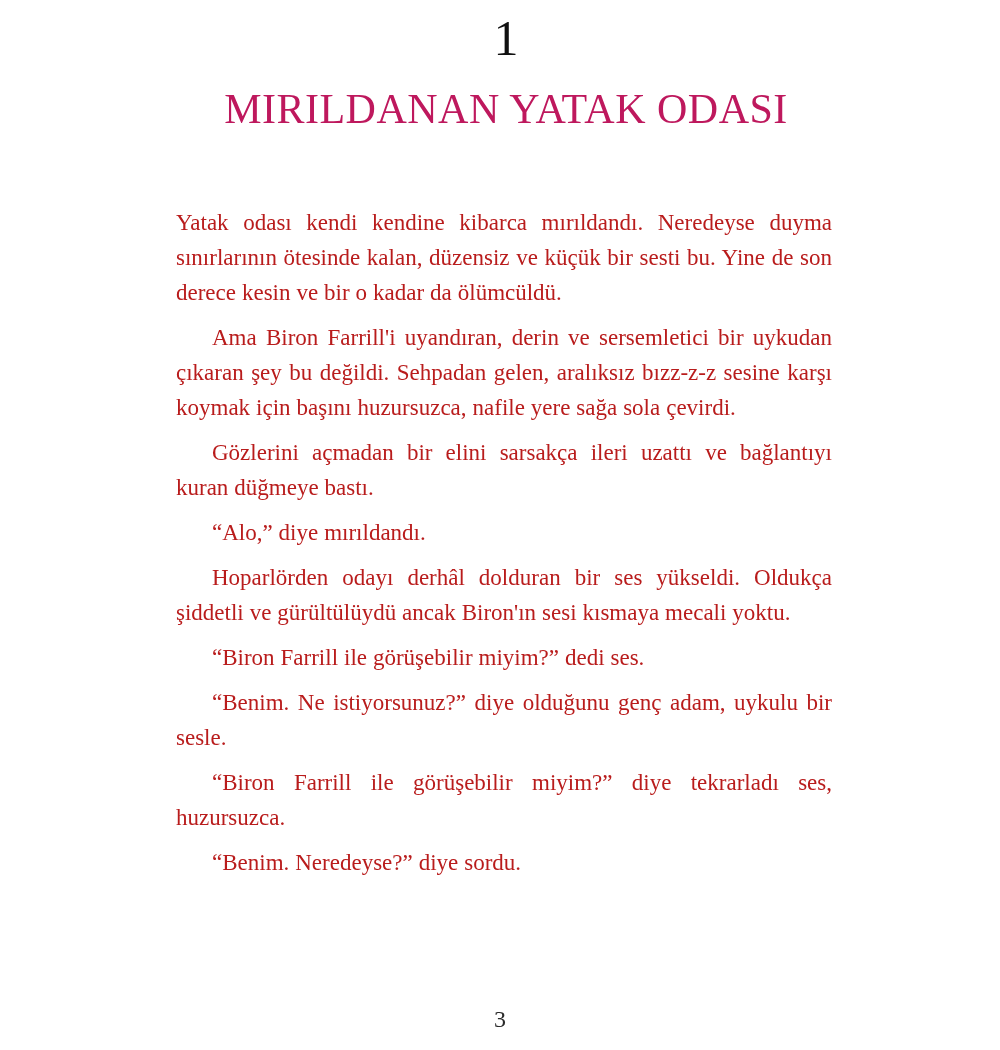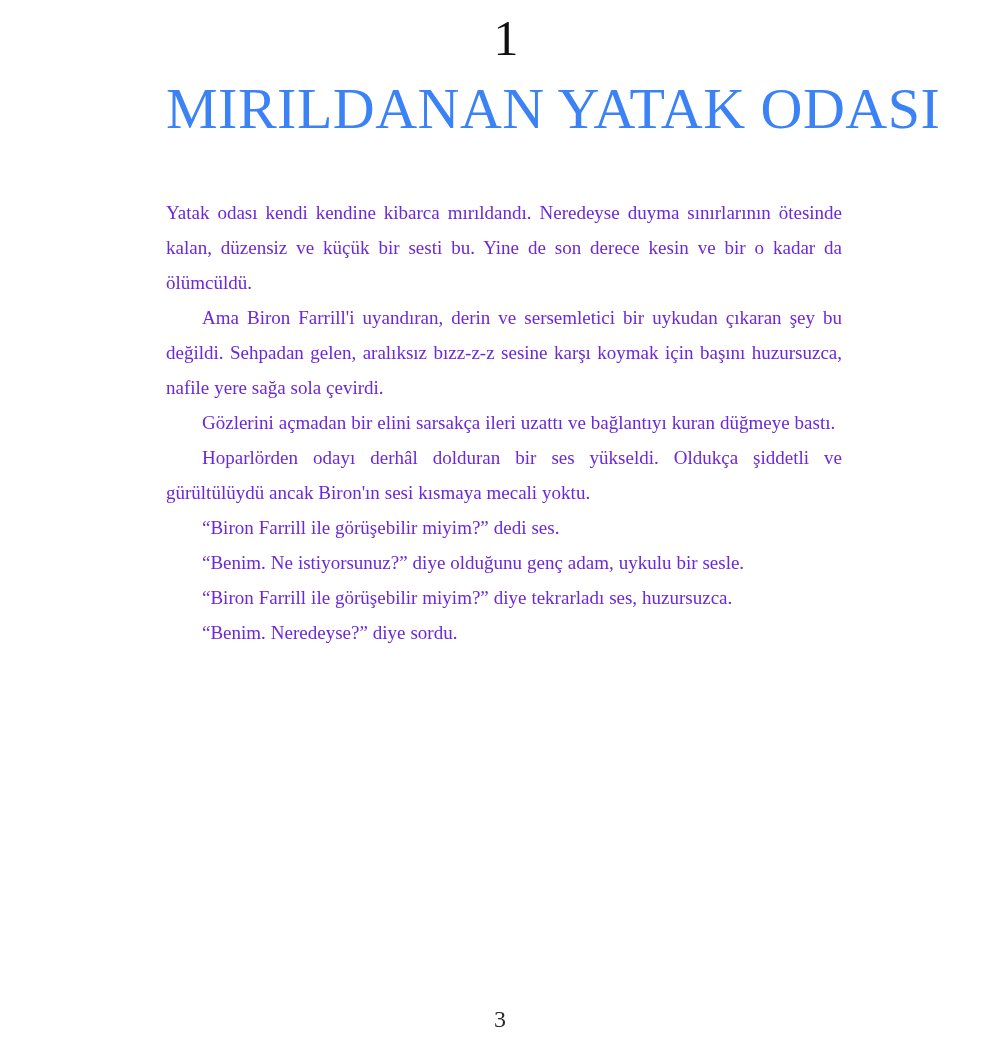--- a/index.html
+++ b/index.html
@@ -38,47 +38,47 @@
     font-size: 50px;
     line-height: 56px;
     font-weight: 400;
     color: #111111;
     letter-spacing: 0;
   }
 
   .chapter-title {
     margin-top: 14px;
     font-family: "Liberation Serif", "DejaVu Serif", serif;
-    font-size: 58px;
+    font-size: 42px;
     line-height: 58px;
     font-weight: 400;
-    color: #3b82f6;
+    color: #be185d;
     text-transform: uppercase;
     white-space: nowrap;
     transform: scaleX(1.0);
     transform-origin: center;
     letter-spacing: 0.5px;
   }
 
   .body-text {
     position: absolute;
     top: 195px;
     left: 166px;
     width: 676px;
   }
 
   .body-text p {
-    margin: 0;
-    font-size: 19px;
+    margin: 10px;
+    font-size: 23px;
     line-height: 35px;
     text-align: justify;
     text-justify: inter-word;
     text-indent: 36px;
     hyphens: manual;
-    color: #6d28d9;
+    color: #b91c1c;
     word-spacing: 0.2px;
   }
 
   .body-text p.first {
     text-indent: 0;
   }
 
   .page-number {
     position: absolute;
     left: 0;
@@ -97,20 +97,21 @@
 
   <div class="chapter-header">
     <div class="chapter-number">1</div>
     <div class="chapter-title">MIRILDANAN YATAK ODASI</div>
   </div>
 
   <div class="body-text">
     <p class="first">Yatak odası kendi kendine kibarca mırıldandı. Neredeyse duyma sınırlarının ötesinde kalan, düzensiz ve küçük bir sesti bu. Yine de son derece kesin ve bir o kadar da ölümcüldü.</p>
     <p>Ama Biron Farrill'i uyandıran, derin ve sersemletici bir uykudan çıkaran şey bu değildi. Sehpadan gelen, aralıksız bızz-z-z sesine karşı koymak için başını huzursuzca, nafile yere sağa sola çevirdi.</p>
     <p>Gözlerini açmadan bir elini sarsakça ileri uzattı ve bağlantıyı kuran düğmeye bastı.</p>
+    <p>“Alo,” diye mırıldandı.</p>
     <p>Hoparlörden odayı derhâl dolduran bir ses yükseldi. Oldukça şiddetli ve gürültülüydü ancak Biron'ın sesi kısmaya mecali yoktu.</p>
     <p>“Biron Farrill ile görüşebilir miyim?” dedi ses.</p>
     <p>“Benim. Ne istiyorsunuz?” diye olduğunu genç adam, uykulu bir sesle.</p>
     <p>“Biron Farrill ile görüşebilir miyim?” diye tekrarladı ses, huzursuzca.</p>
     <p>“Benim. Neredeyse?” diye sordu.</p>
   </div>
 
   <div class="page-number">3</div>
 
 </div>

